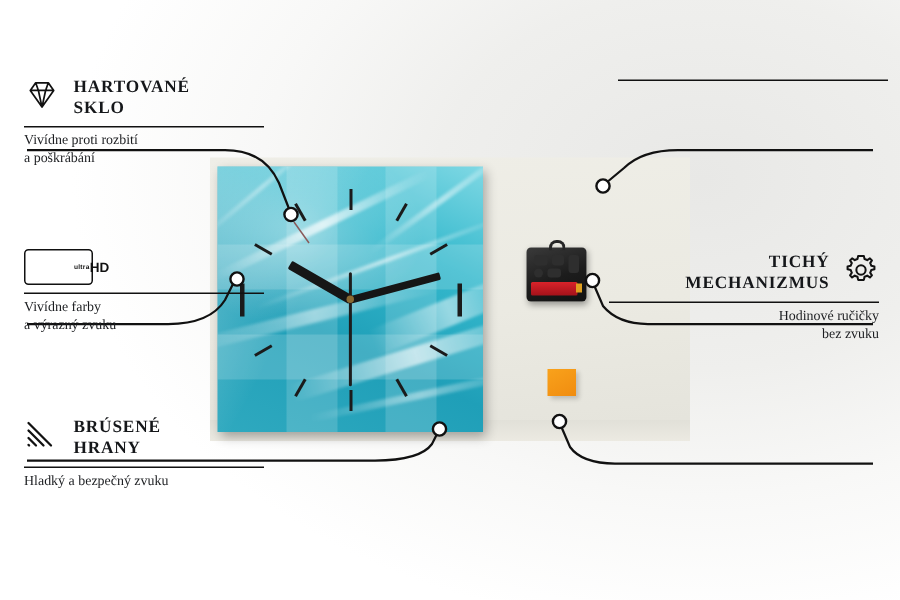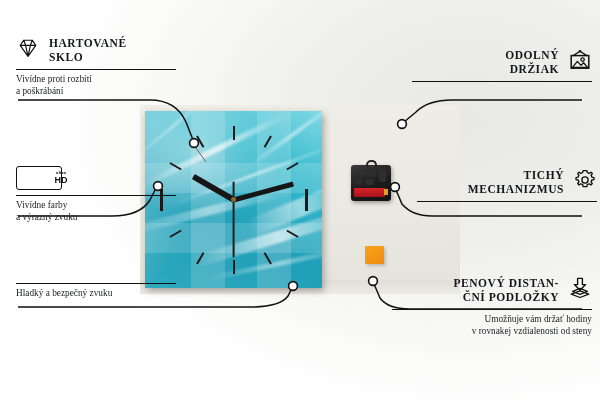--- a/index.html
+++ b/index.html
@@ -154,35 +154,35 @@
     color:#1b1d20;
     white-space:pre-line;
   }
   .feat.right .desc { text-align:right; }
 
   .ico { width:24px; height:24px; flex:0 0 24px; color:#111; }
   .ico svg { display:block; width:24px; height:24px; }
   .ico-hd {
     width:24px; height:24px; flex:0 0 24px;
     border:1.6px solid #111; border-radius:3px;
-    display:flex; flex-direction:column; align-items:center; justify-content:center;
+    display:flex; flex-direction:row; align-items:center; justify-content:center;
     line-height:1;
     padding-left:44px;
   }
   .ico-hd .u { font-size:4.4px; font-weight:700; letter-spacing:.2px; color:#111;
                font-family:"Liberation Sans",sans-serif; }
   .ico-hd .hd { font-size:9px; font-weight:700; color:#111;
                 font-family:"Liberation Sans",sans-serif; margin-top:.5px; }
 
   
-  #feat-glass   { left:16px;  top:36px;  width:160px; }
+  #feat-glass   { left:16px;  top:51px;  width:160px; }
   #feat-print   { left:16px;  top:166px; width:160px; }
   #feat-edges   { left:16px;  top:278px; width:160px; }
   #feat-holder  { right:8px;  top:48px;  width:180px; }
-  #feat-mech    { right:3px;  top:168px; width:180px; }
+  #feat-mech    { right:14px;  top:168px; width:180px; }
   #feat-foam    { right:8px;  top:276px; width:200px; }
 </style>
 </head>
 <body>
 
 <div id="stage">
 
   <div class="photo">
     <div class="photo-bg"></div>
     <div class="floor-line"></div>
@@ -304,65 +304,52 @@
         <span class="u">ultra</span>
         <span class="hd">HD</span>
       </span>
     </div>
     <div class="rule"></div>
     <div class="desc">Vivídne farby
 a výrazný zvuku</div>
   </div>
 
   <div class="feat left" id="feat-edges">
-    <div class="rule"></div>
-    <div class="desc">Hladký a bezpečný zvuku</div>
-  </div>
-
-  <div class="feat right" id="feat-holder">
     <div class="head">
-      <span class="title">ODOLNÝ
-DRŽIAK</span>
       <span class="ico">
         <svg viewBox="0 0 24 24">
-          <rect x="3.2" y="7.6" width="17.6" height="12.6" fill="none" stroke="#111" stroke-width="1.5"></rect>
-          <path d="M12 3.2 L5.2 7.6 M12 3.2 L18.8 7.6" fill="none" stroke="#111" stroke-width="1.3"></path>
-          <circle cx="12" cy="3.2" r="1.3" fill="#111"></circle>
-          <circle cx="14.6" cy="11.6" r="1.7" fill="none" stroke="#111" stroke-width="1.3"></circle>
-          <path d="M4.4 19.4 L9.4 13.4 L13 17.4 L15.6 14.8 L19.6 19.4 Z" fill="none" stroke="#111" stroke-width="1.3" stroke-linejoin="round"></path>
+          <g stroke="#111" stroke-width="1.5" stroke-linecap="round">
+            <line x1="3" y1="4" x2="18" y2="19"></line>
+            <line x1="3" y1="9" x2="13" y2="19"></line>
+            <line x1="3" y1="14" x2="8" y2="19"></line>
+            <line x1="3" y1="18.6" x2="3.4" y2="19"></line>
+          </g>
         </svg>
       </span>
-    </div>
+      <span class="title">BRÚSENÉ
+HRANY</span>
+    </div>
+    <div class="rule"></div>
+    <div class="desc">Hladký a bezpečný zvuku</div>
+  </div>
+
+  <div class="feat right" id="feat-holder">
     <div class="rule"></div>
   </div>
 
   <div class="feat right" id="feat-mech">
     <div class="head">
       <span class="title">TICHÝ
 MECHANIZMUS</span>
       <span class="ico">
         <svg viewBox="0 0 24 24">
           <path d="M12 2.6 l1.9 0 0.45 2.1 a7 7 0 0 1 1.8 0.75 l1.8-1.2 1.35 1.35 -1.2 1.8 a7 7 0 0 1 0.75 1.8 l2.1 0.45 0 1.9 -2.1 0.45 a7 7 0 0 1 -0.75 1.8 l1.2 1.8 -1.35 1.35 -1.8-1.2 a7 7 0 0 1 -1.8 0.75 l-0.45 2.1 -1.9 0 -1.9 0 -0.45-2.1 a7 7 0 0 1 -1.8-0.75 l-1.8 1.2 -1.35-1.35 1.2-1.8 a7 7 0 0 1 -0.75-1.8 l-2.1-0.45 0-1.9 2.1-0.45 a7 7 0 0 1 0.75-1.8 l-1.2-1.8 1.35-1.35 1.8 1.2 a7 7 0 0 1 1.8-0.75 l0.45-2.1 z" fill="none" stroke="#111" stroke-width="1.35" stroke-linejoin="round"></path>
           <circle cx="12" cy="12" r="3.1" fill="none" stroke="#111" stroke-width="1.35"></circle>
         </svg>
       </span>
     </div>
     <div class="rule"></div>
-  </div>
-
-  <div class="feat right" id="feat-foam">
-    <div class="head">
-      <span class="title">PENOVÝ DISTAN-
-ČNÍ PODLOŽKY</span>
-      <span class="ico">
-        <svg viewBox="0 0 24 24">
-          <path d="M9.6 2.4 h4.8 v6.2 h3.2 L12 14.2 L6.4 8.6 h3.2 z" fill="none" stroke="#111" stroke-width="1.35" stroke-linejoin="round"></path>
-          <path d="M12 14.9 L3.2 18.2 L12 21.5 L20.8 18.2 Z" fill="none" stroke="#111" stroke-width="1.3" stroke-linejoin="round"></path>
-          <path d="M12 12.4 L4.6 15.4 L12 18.4 L19.4 15.4 Z" fill="none" stroke="#111" stroke-width="1.2" stroke-linejoin="round"></path>
-        </svg>
-      </span>
-    </div>
-    <div class="rule"></div>
-    <div class="desc">Umožňuje vám držať hodiny
-v rovnakej vzdialenosti od steny</div>
-  </div>
+    <div class="desc">Hodinové ručičky
+bez zvuku</div>
+  </div>
+
 
 </div>
 
 </body></html>

